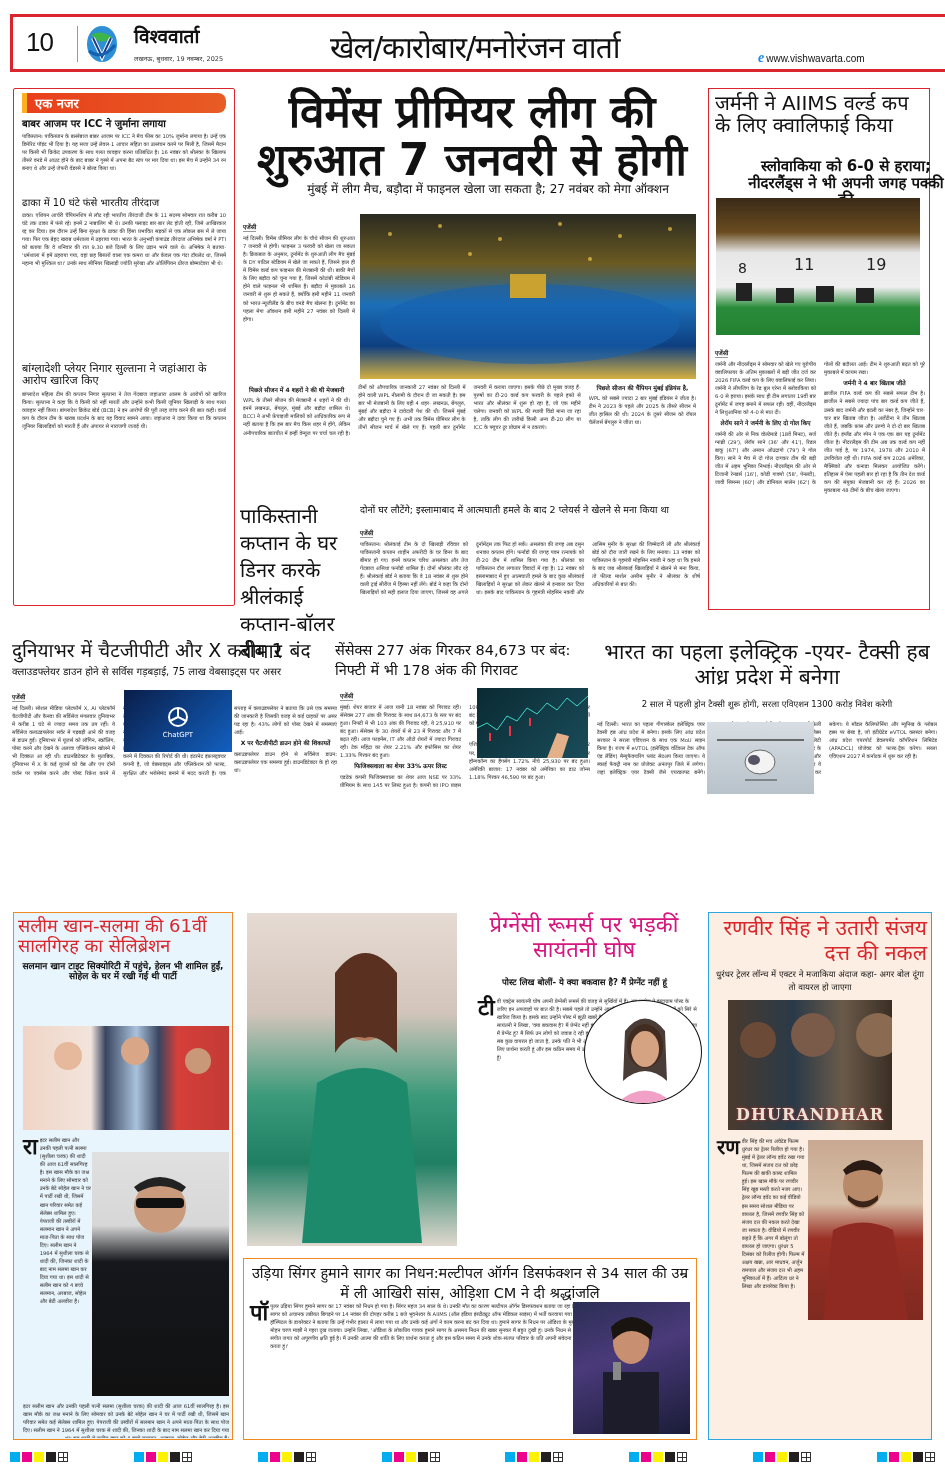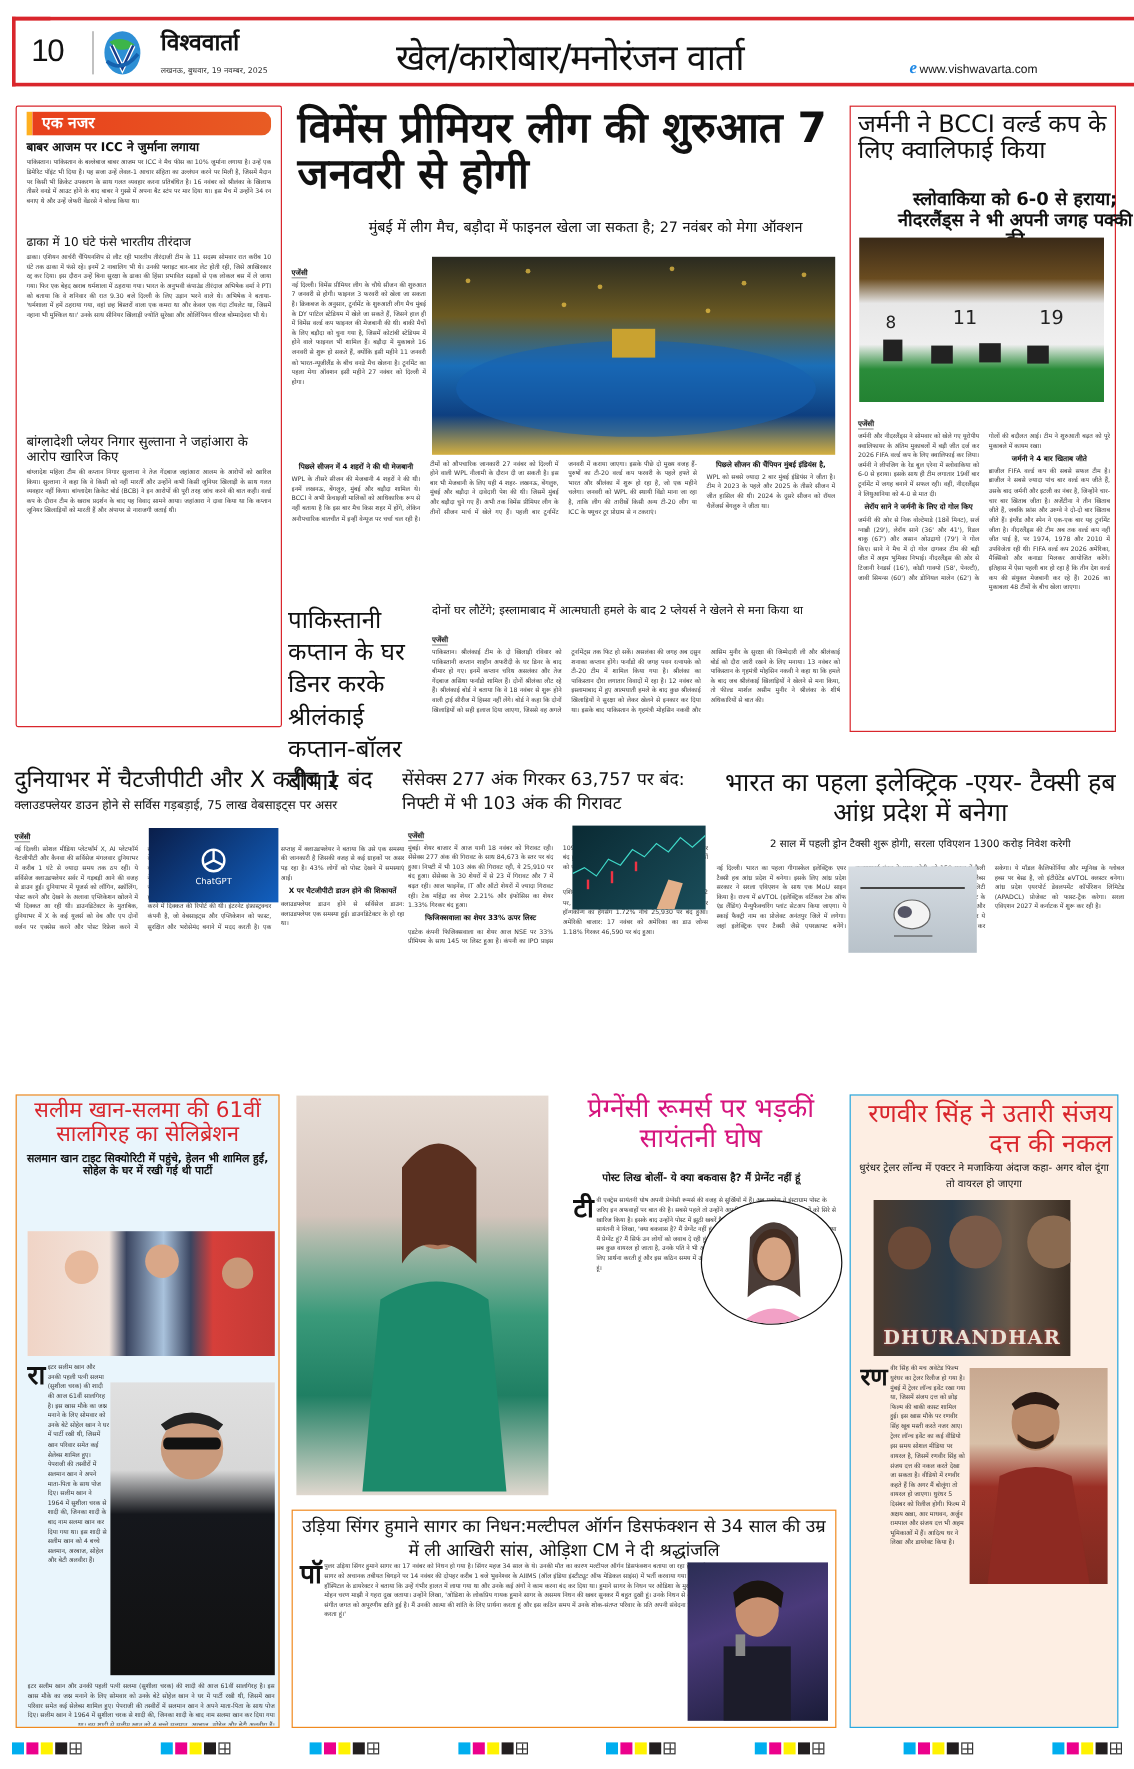--- a/index.html
+++ b/index.html
@@ -46,21 +46,21 @@
 <div class="abs" style="left:13px;top:88px;width:222px;height:518px;border:1px solid #d9262c;border-radius:2px;padding:4px 8px">
   <div style="background:linear-gradient(90deg,#e8401c,#e85c24);color:#fff;font-weight:bold;font-size:13px;padding:2px 8px;border-radius:0 8px 8px 0;height:20px;line-height:17px;border-left:5px solid #ffb020">एक नजर</div>
   <div class="hd" style="font-size:10px;margin:5px 0 3px;font-weight:bold">बाबर आजम पर ICC ने जुर्माना लगाया</div>
   <div class="body" style="height:60px">पाकिस्तान। पाकिस्तान के बल्लेबाज बाबर आजम पर ICC ने मैच फीस का 10% जुर्माना लगाया है। उन्हें एक डिमेरिट पॉइंट भी दिया है। यह सजा उन्हें लेवल-1 आचार संहिता का उल्लंघन करने पर मिली है, जिसमें मैदान पर किसी भी क्रिकेट उपकरण के साथ गलत व्यवहार करना प्रतिबंधित है। 16 नवंबर को श्रीलंका के खिलाफ तीसरे वनडे में आउट होने के बाद बाबर ने गुस्से में अपना बैट स्टंप पर मार दिया था। इस मैच में उन्होंने 34 रन बनाए थे और उन्हें जेफरी वेंडरसे ने बोल्ड किया था।</div>
   <div class="hd" style="font-size:10px;margin:5px 0 3px;font-weight:normal">ढाका में 10 घंटे फंसे भारतीय तीरंदाज</div>
   <div class="body" style="height:148px">ढाका। एशियन आर्चरी चैंपियनशिप से लौट रही भारतीय तीरंदाजी टीम के 11 सदस्य सोमवार रात करीब 10 घंटे तक ढाका में फंसे रहे। इनमें 2 नाबालिग भी थे। उनकी फ्लाइट बार-बार लेट होती रही, जिसे आखिरकार रद्द कर दिया। इस दौरान उन्हें बिना सुरक्षा के ढाका की हिंसा प्रभावित सड़कों से एक लोकल बस में ले जाया गया। फिर एक बेहद खराब धर्मशाला में ठहराया गया। भारत के अनुभवी कंपाउंड तीरंदाज अभिषेक वर्मा ने PTI को बताया कि वे शनिवार की रात 9.30 बजे दिल्ली के लिए उड़ान भरने वाले थे। अभिषेक ने बताया- 'धर्मशाला में हमें ठहराया गया, वहां छह बिस्तरों वाला एक कमरा था और केवल एक गंदा टॉयलेट था, जिसमें नहाना भी मुश्किल था।' उनके साथ सीनियर खिलाड़ी ज्योति सुरेखा और ओलिंपियन धीरज बोम्मादेवरा भी थे।</div>
   <div class="hd" style="font-size:11px;margin:4px 0 3px;font-weight:normal">बांग्लादेशी प्लेयर निगार सुल्ताना ने जहांआरा के आरोप खारिज किए</div>
   <div class="body" style="height:195px">बांग्लादेश महिला टीम की कप्तान निगार सुल्ताना ने तेज गेंदबाज जहांआरा आलम के आरोपों को खारिज किया। सुल्ताना ने कहा कि वे किसी को नहीं मारतीं और उन्होंने कभी किसी जूनियर खिलाड़ी के साथ गलत व्यवहार नहीं किया। बांग्लादेश क्रिकेट बोर्ड (BCB) ने इन आरोपों की पूरी तरह जांच करने की बात कही। वर्ल्ड कप के दौरान टीम के खराब प्रदर्शन के बाद यह विवाद सामने आया। जहांआरा ने दावा किया था कि कप्तान जूनियर खिलाड़ियों को मारती हैं और अंपायर से नाराजगी जताई थी।</div>
 </div>
 
-<div class="abs hd" style="left:248px;top:88px;width:448px;font-size:35px;line-height:1.1">विमेंस प्रीमियर लीग की शुरुआत 7 जनवरी से होगी</div>
+<div class="abs hd" style="left:248px;top:88px;width:448px;font-size:44px;text-align:center;line-height:1.1">विमेंस प्रीमियर लीग की शुरुआत 7 जनवरी से होगी</div>
 <div class="abs hd" style="left:260px;top:183px;width:456px;font-size:12px;text-align:center;font-weight:normal">मुंबई में लीग मैच, बड़ौदा में फाइनल खेला जा सकता है; 27 नवंबर को मेगा ऑक्शन</div>
 <div class="abs" style="left:243px;top:214px;width:112px;height:168px">
   <div class="agency">एजेंसी</div>
   <div class="body" style="height:156px">नई दिल्ली। विमेंस प्रीमियर लीग के चौथे सीजन की शुरुआत 7 जनवरी से होगी। फाइनल 3 फरवरी को खेला जा सकता है। क्रिकबज के अनुसार, टूर्नामेंट के शुरुआती लीग मैच मुंबई के DY पाटिल स्टेडियम में खेले जा सकते हैं, जिसने हाल ही में विमेंस वर्ल्ड कप फाइनल की मेजबानी की थी। बाकी मैचों के लिए बड़ौदा को चुना गया है, जिसमें कोटांबी स्टेडियम में होने वाले फाइनल भी शामिल हैं। बड़ौदा में मुकाबले 16 जनवरी से शुरू हो सकते हैं, क्योंकि इसी महीने 11 जनवरी को भारत-न्यूजीलैंड के बीच वनडे मैच खेलना है। टूर्नामेंट का पहला मेगा ऑक्शन इसी महीने 27 नवंबर को दिल्ली में होगा।</div>
 </div>
 <div class="photo" style="left:360px;top:214px;width:336px;height:165px;background:linear-gradient(180deg,#2a2a20 0%,#6b5a22 30%,#1b6fb8 55%,#0e3f80 80%,#d5b040 100%)">
   <svg width="336" height="165">
       <g fill="#f3c847" opacity="0.7">
         <circle cx="30" cy="20" r="2"></circle>
         <circle cx="80" cy="12" r="2"></circle>
@@ -78,21 +78,21 @@
 <div class="abs" style="left:243px;top:383px;width:453px;height:118px">
   <div class="cols4 body" style="height:118px">
     <div class="sub">पिछले सीजन में 4 शहरों ने की थी मेजबानी</div>
     <div>WPL के तीसरे सीजन की मेजबानी 4 शहरों ने की थी। इनमें लखनऊ, बेंगलुरु, मुंबई और बड़ौदा शामिल थे। BCCI ने अभी फ्रेंचाइजी मालिकों को आधिकारिक रूप से नहीं बताया है कि इस बार मैच किस शहर में होंगे, लेकिन अनौपचारिक बातचीत में इन्हीं वेन्यूज पर चर्चा चल रही है। टीमों को औपचारिक जानकारी 27 नवंबर को दिल्ली में होने वाली WPL नीलामी के दौरान दी जा सकती है। इस बार भी मेजबानी के लिए यही 4 शहर- लखनऊ, बेंगलुरु, मुंबई और बड़ौदा ने दावेदारी पेश की थी। जिसमें मुंबई और बड़ौदा चुने गए हैं। अभी तक विमेंस प्रीमियर लीग के तीनों सीजन मार्च में खेले गए हैं। पहली बार टूर्नामेंट जनवरी में कराया जाएगा। इसके पीछे दो मुख्य वजह हैं- पुरुषों का टी-20 वर्ल्ड कप फरवरी के पहले हफ्ते से भारत और श्रीलंका में शुरू हो रहा है, जो एक महीने चलेगा। जनवरी को WPL की स्थायी विंडो माना जा रहा है, ताकि लीग की तारीखें किसी अन्य टी-20 लीग या ICC के फ्यूचर टूर प्रोग्राम से न टकराएं।</div>
     <div class="sub">पिछले सीजन की चैंपियन मुंबई इंडियंस है,</div>
     <div>WPL को सबसे ज्यादा 2 बार मुंबई इंडियंस ने जीता है। टीम ने 2023 के पहले और 2025 के तीसरे सीजन में जीत हासिल की थी। 2024 के दूसरे सीजन को रॉयल चैलेंजर्स बेंगलुरु ने जीता था।</div>
   </div>
 </div>
 
 <div class="abs" style="left:708px;top:88px;width:222px;height:522px;border:1px solid #d9262c"></div>
-<div class="abs hd" style="left:715px;top:92px;width:212px;font-size:20px;font-weight:normal">जर्मनी ने BCCI वर्ल्ड कप के लिए क्वालिफाई किया</div>
+<div class="abs hd" style="left:715px;top:92px;width:212px;font-size:20px;font-weight:normal">जर्मनी ने AIIMS वर्ल्ड कप के लिए क्वालिफाई किया</div>
 <div class="abs hd" style="left:740px;top:158px;width:212px;font-size:15px;text-align:center">स्लोवाकिया को 6-0 से हराया; नीदरलैंड्स ने भी अपनी जगह पक्की की</div>
 <div class="photo" style="left:716px;top:198px;width:204px;height:137px;background:linear-gradient(180deg,#3a2a18 0%,#6a4c20 25%,#e7e7e7 40%,#efefef 65%,#2a8c3a 80%,#238232 100%)">
   <svg width="204" height="137">
       <g fill="#222">
         <rect x="20" y="85" width="16" height="18"></rect>
         <rect x="60" y="90" width="18" height="15"></rect>
         <rect x="100" y="88" width="18" height="16"></rect>
         <rect x="140" y="90" width="18" height="15"></rect>
       </g>
       <text x="22" y="75" font-size="14" fill="#222" font-family="DejaVu Sans">8</text>
@@ -131,21 +131,21 @@
 <div class="photo" style="left:124px;top:690px;width:108px;height:62px;background:linear-gradient(135deg,#0a1e4a,#1260c0);display:flex;flex-direction:column;align-items:center;justify-content:center">
   <svg width="28" height="28" viewBox="0 0 28 28">
       <g stroke="#fff" stroke-width="2" fill="none">
         <circle cx="14" cy="14" r="9"></circle>
         <path d="M14 5 L14 14 L22 18 M14 14 L6 18"></path>
       </g>
     </svg>
   <span style="color:#fff;font-size:7px">ChatGPT</span>
 </div>
 
-<div class="abs hd" style="left:335px;top:640px;width:255px;font-size:14.5px;font-weight:normal;line-height:1.4">सेंसेक्स 277 अंक गिरकर 63,757 पर बंद: निफ्टी में भी 103 अंक की गिरावट</div>
+<div class="abs hd" style="left:335px;top:640px;width:255px;font-size:14.5px;font-weight:normal;line-height:1.4">सेंसेक्स 277 अंक गिरकर 84,673 पर बंद: निफ्टी में भी 178 अंक की गिरावट</div>
 <div class="abs" style="left:340px;top:683px;width:250px;height:222px">
   <div class="agency">एजेंसी</div>
   <div class="cols2 body" style="height:210px">
     <div>मुंबई। शेयर बाजार में आज यानी 18 नवंबर को गिरावट रही। सेंसेक्स 277 अंक की गिरावट के साथ 84,673 के स्तर पर बंद हुआ। निफ्टी में भी 103 अंक की गिरावट रही, ये 25,910 पर बंद हुआ। सेंसेक्स के 30 शेयरों में से 23 में गिरावट और 7 में बढ़त रही। आज फाइनेंस, IT और ऑटो शेयरों में ज्यादा गिरावट रही। टेक महिंद्रा का शेयर 2.21% और इंफोसिस का शेयर 1.33% गिरकर बंद हुआ।</div>
     <div class="sub">फिजिक्सवाला का शेयर 33% ऊपर लिस्ट</div>
     <div>एडटेक कंपनी फिजिक्सवाला का शेयर आज NSE पर 33% प्रीमियम के साथ 145 पर लिस्ट हुआ है। कंपनी का IPO प्राइस 109 था। बाजार बंद होने तक कंपनी का शेयर 156 रुपए पर बंद हुआ। पूरा चार्ट मजबूत बना रहा। फ्लेक्ट हुआ। पानी निवेशकों को एक दिन में शेयर पर 43% का प्रॉफिट मिला।</div>
     <div class="sub">ग्लोबल बाजारों में गिरावट</div>
     <div>एशियाई बाजार: जापान का निक्केई 3.22% नीचे 48,702 पर, कोरिया का कोस्पी 3.32% नीचे 3,953 पर और हॉन्गकॉन्ग का हैंगसेंग 1.72% नीचे 25,930 पर बंद हुआ। अमेरिकी बाजार: 17 नवंबर को अमेरिका का डाउ जोन्स 1.18% गिरकर 46,590 पर बंद हुआ।</div>
   </div>
 </div>
@@ -169,21 +169,21 @@
 <div class="photo" style="left:707px;top:722px;width:107px;height:72px;background:linear-gradient(180deg,#d7dde3,#b8c2ca)">
   <svg width="107" height="72">
       <line x1="10" y1="18" x2="97" y2="18" stroke="#444" stroke-width="1.5"></line>
       <ellipse cx="53" cy="40" rx="15" ry="12" fill="#f3f3f3" stroke="#666"></ellipse>
       <ellipse cx="47" cy="38" rx="6" ry="5" fill="#556"></ellipse>
       <line x1="38" y1="58" x2="70" y2="58" stroke="#444"></line>
     </svg>
 </div>
 
 <div class="abs" style="left:13px;top:912px;width:220px;height:528px;border:1px solid #f08a20;background:#e9f5fc"></div>
-<div class="abs hd" style="left:18px;top:916px;width:210px;font-size:18px;text-align:center;color:#d9262c;font-weight:normal">सलीम खान-सलमा की 61वीं सालगिरह का सेलिब्रेशन</div>
+<div class="abs hd" style="left:18px;top:916px;width:210px;font-size:18px;text-align:left;color:#d9262c;font-weight:normal">सलीम खान-सलमा की 61वीं सालगिरह का सेलिब्रेशन</div>
 <div class="abs hd" style="left:18px;top:962px;width:210px;font-size:9px;text-align:center">सलमान खान टाइट सिक्योरिटी में पहुंचे, हेलन भी शामिल हुईं, सोहेल के घर में रखी गई थी पार्टी</div>
 <div class="photo" style="left:23px;top:1026px;width:206px;height:104px;background:linear-gradient(90deg,#f0d4c6 0%,#f2e4dc 33%,#3a4560 40%,#a9c2dc 55%,#3a4560 66%,#d63f3a 75%,#c33a35 100%)">
   <svg width="206" height="104">
       <circle cx="45" cy="30" r="14" fill="#e7b99c"></circle>
       <circle cx="112" cy="25" r="14" fill="#d9a788"></circle>
       <circle cx="175" cy="35" r="13" fill="#c99878"></circle>
     </svg>
 </div>
 <div class="abs" style="left:23px;top:1136px;width:68px;height:266px">
   <span style="float:left;font-size:22px;font-weight:bold;line-height:1;margin-right:2px">रा</span>

